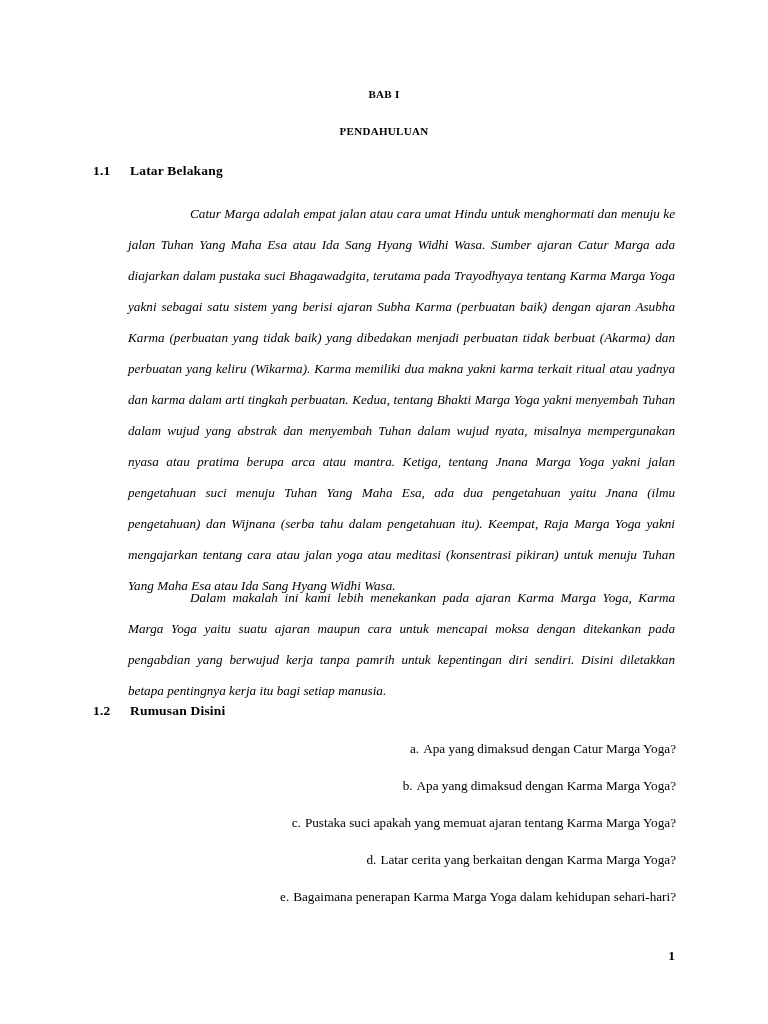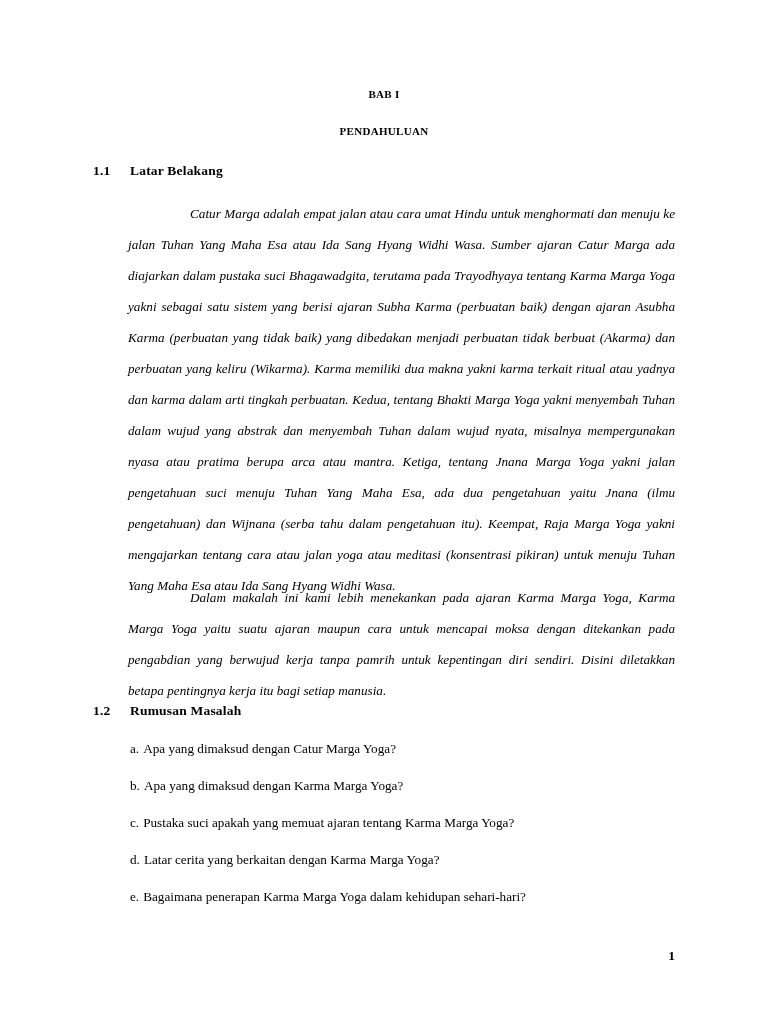--- a/index.html
+++ b/index.html
@@ -79,21 +79,21 @@
   .question-list {
     position: absolute;
     left: 130px;
     width: 546px;
   }
   #question-list { top: 740px; }
   .question-item {
     font-size: 13.2px;
     line-height: 18px;
     height: 37px;
-    text-align: left;
+    text-align: right;
     white-space: nowrap;
   }
   .question-item .q-marker {
     margin-right: 4px;
   }
 
   
   #page-number {
     position: absolute;
     left: 0;
@@ -119,21 +119,21 @@
 
   <div class="body-block" id="par-1">
     <p class="body-par">Catur Marga adalah empat jalan atau cara umat Hindu untuk menghormati dan menuju ke jalan Tuhan Yang Maha Esa atau Ida Sang Hyang Widhi Wasa. Sumber ajaran Catur Marga ada diajarkan dalam pustaka suci Bhagawadgita, terutama pada Trayodhyaya tentang Karma Marga Yoga yakni sebagai satu sistem yang berisi ajaran Subha Karma (perbuatan baik) dengan ajaran Asubha Karma (perbuatan yang tidak baik) yang dibedakan menjadi perbuatan tidak berbuat (Akarma) dan perbuatan yang keliru (Wikarma). Karma memiliki dua makna yakni karma terkait ritual atau yadnya dan karma dalam arti tingkah perbuatan. Kedua, tentang Bhakti Marga Yoga yakni menyembah Tuhan dalam wujud yang abstrak dan menyembah Tuhan dalam wujud nyata, misalnya mempergunakan  nyasa atau pratima berupa arca atau mantra. Ketiga, tentang Jnana Marga Yoga yakni jalan pengetahuan suci menuju Tuhan Yang Maha Esa, ada dua pengetahuan yaitu Jnana (ilmu pengetahuan) dan Wijnana (serba tahu dalam pengetahuan itu). Keempat, Raja Marga Yoga yakni mengajarkan tentang cara atau jalan yoga atau meditasi (konsentrasi pikiran) untuk menuju Tuhan Yang Maha Esa atau Ida Sang Hyang Widhi Wasa.</p>
   </div>
 
   <div class="body-block" id="par-2">
     <p class="body-par">Dalam makalah ini kami lebih menekankan pada ajaran Karma Marga Yoga, Karma Marga Yoga yaitu suatu ajaran maupun cara untuk mencapai moksa dengan ditekankan pada pengabdian yang berwujud kerja tanpa pamrih untuk kepentingan diri sendiri. Disini diletakkan betapa pentingnya kerja itu bagi setiap manusia.</p>
   </div>
 
   <div class="section-heading" id="sec-1-2">
-    <span class="sec-num">1.2</span><span>Rumusan Masalah</span>
+    <span class="sec-num">1.2</span><span>Rumusan Disini</span>
   </div>
 
   <div class="question-list" id="question-list">
     <div class="question-item">
       <span class="q-marker">a.</span><span>Apa yang dimaksud dengan Catur Marga Yoga?</span>
     </div>
     <div class="question-item">
       <span class="q-marker">b.</span><span>Apa yang dimaksud dengan Karma Marga Yoga?</span>
     </div>
     <div class="question-item">

